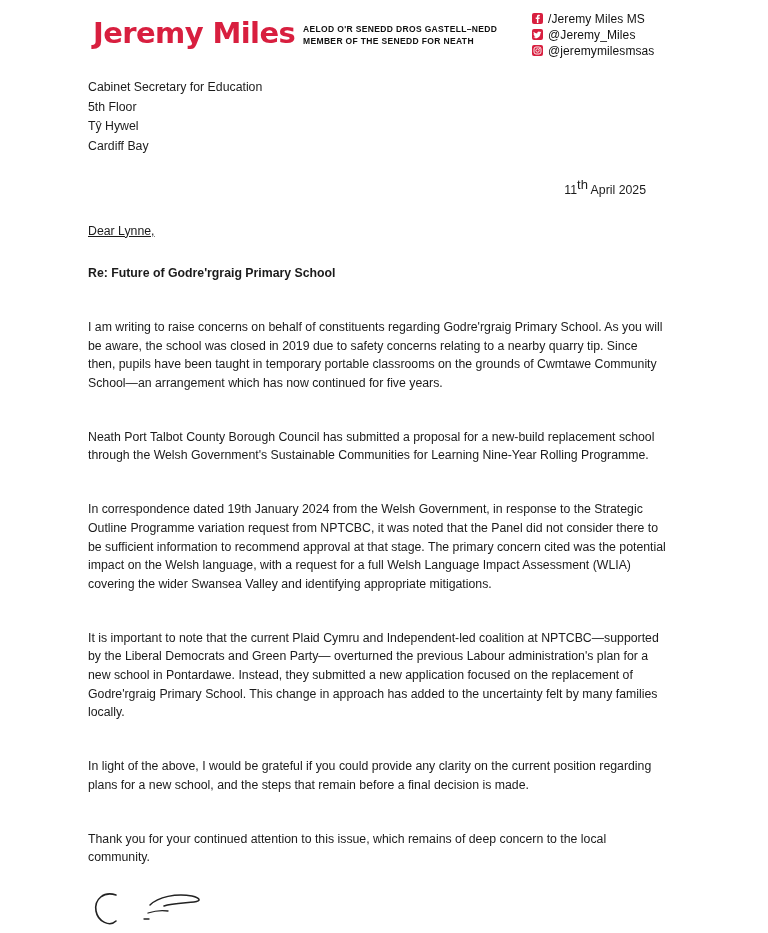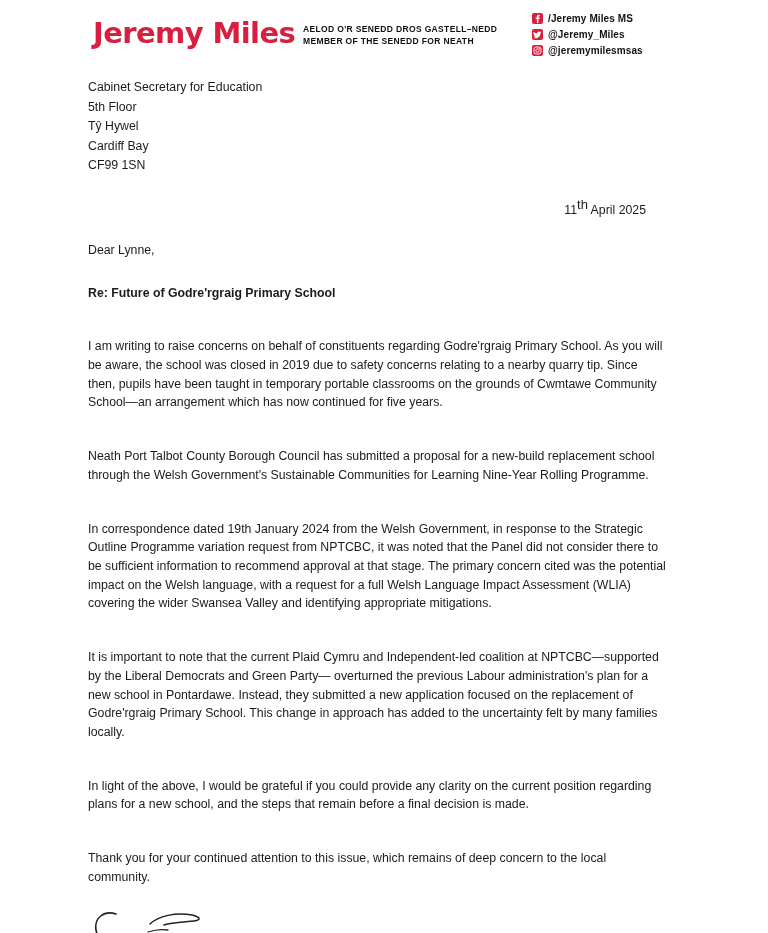--- a/index.html
+++ b/index.html
@@ -71,23 +71,23 @@
     border-radius: 2px;
     background: #d81f3f;
     display: inline-flex;
     align-items: center;
     justify-content: center;
     margin-right: 5px;
     flex: 0 0 auto;
   }
   .social-icon svg { display:block; }
   .social-label {
-    font-size: 10px;
+    font-size: 12px;
     color: #111;
-    font-weight: bold;
+    font-weight: normal;
     letter-spacing: 0.1px;
     white-space: nowrap;
   }
 
   
   .letter-body {
     padding: 0 100px 0 88px;
     box-sizing: border-box;
     font-size: 12.3px;
     line-height: 18.6px;
@@ -105,20 +105,21 @@
     text-align: right;
     margin-top: 20px;
     font-size: 12.3px;
     padding-right: 22px;
   }
   .date-line sup { font-size: 13px; vertical-align: super; }
 
   .salutation {
     margin-top: 22px;
     font-size: 12.3px;
+    text-decoration: underline;
   }
 
   .subject {
     margin-top: 24px;
     font-weight: bold;
     font-size: 12.3px;
   }
 
   .para {
     margin-top: 35px;
@@ -191,21 +192,20 @@
     </div>
   </div>
 
   <div class="letter-body">
 
     <div class="address-block">
       <span class="address-line">Cabinet Secretary for Education</span>
       <span class="address-line">5th Floor</span>
       <span class="address-line">Tŷ Hywel</span>
       <span class="address-line">Cardiff Bay</span>
-      <span class="address-line">CF99 1SN</span>
     </div>
 
     <div class="date-line"><span>11</span><sup>th</sup><span> April 2025</span></div>
 
     <div class="salutation">Dear Lynne,</div>
 
     <div class="subject">Re: Future of Godre'rgraig Primary School</div>
 
     <p class="para">I am writing to raise concerns on behalf of constituents regarding Godre'rgraig Primary School. As you will be aware, the school was closed in 2019 due to safety concerns relating to a nearby quarry tip. Since then, pupils have been taught in temporary portable classrooms on the grounds of Cwmtawe Community School—an arrangement which has now continued for five years.</p>
     <p class="para">Neath Port Talbot County Borough Council has submitted a proposal for a new-build replacement school through the Welsh Government's Sustainable Communities for Learning Nine-Year Rolling Programme.</p>

